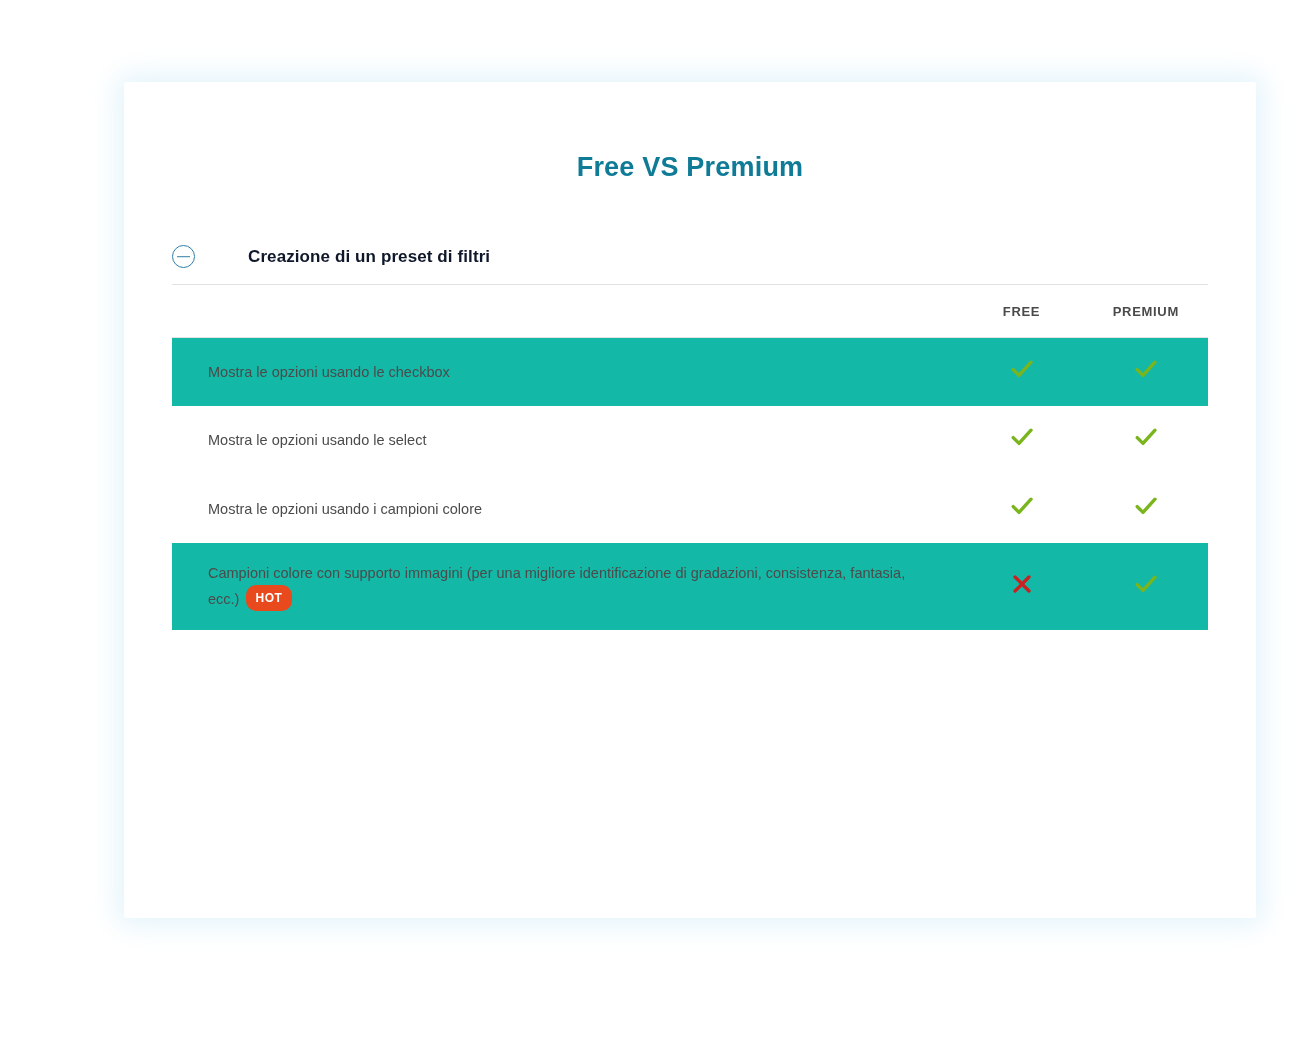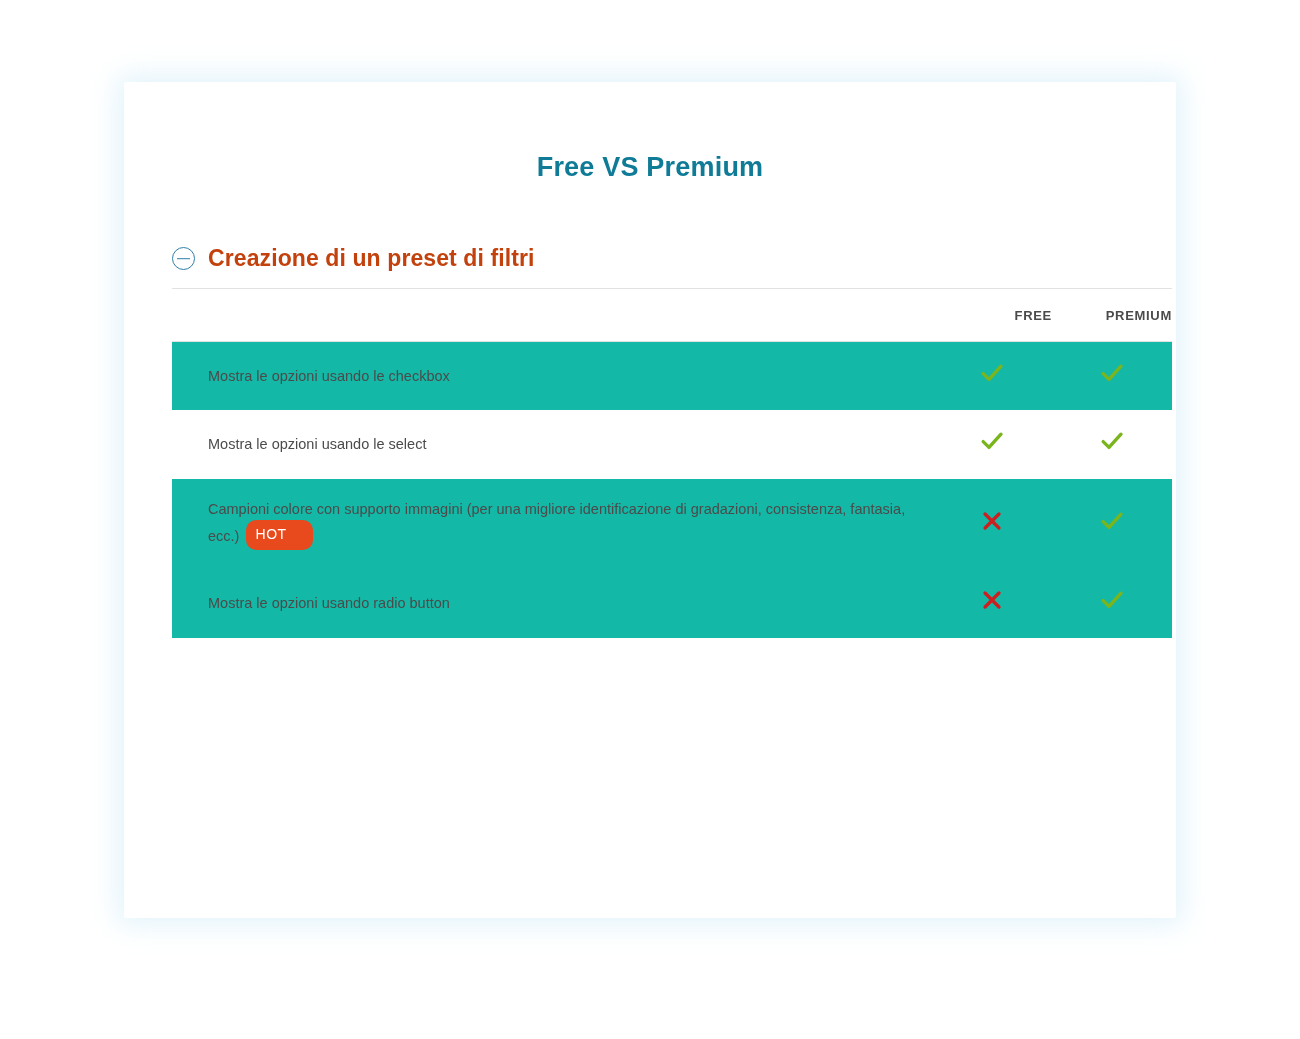--- a/index.html
+++ b/index.html
@@ -15,21 +15,21 @@
     position: relative;
     width: 1300px;
     height: 1039px;
     overflow: hidden;
   }
 
   .card {
     position: absolute;
     left: 124px;
     top: 82px;
-    width: 1052px;
+    width: 1132px;
     height: 836px;
     background: #ffffff;
     box-shadow: 0 0 28px 6px rgba(180, 225, 245, 0.40);
     border-radius: 2px;
   }
 
   .card-title {
     text-align: center;
     color: #0f7b96;
     font-size: 27px;
@@ -65,38 +65,39 @@
     position: absolute;
     left: 4px;
     right: 4px;
     top: 50%;
     height: 1.6px;
     background: #2f7fa8;
     transform: translateY(-50%);
   }
 
   .section-title {
-    color: #c2410c;
-    font-size: 23px;
+    color: #0f172a;
+    font-size: 17px;
     font-weight: bold;
     letter-spacing: 0.1px;
+    margin-left: 40px;
   }
 
   table.compare {
     width: 100%;
     border-collapse: collapse;
     table-layout: fixed;
   }
 
   table.compare thead th {
     font-size: 13px;
     font-weight: bold;
     color: #4a4a4a;
     letter-spacing: 0.7px;
-    text-align: right;
+    text-align: center;
     padding: 19px 0 18px 0;
     border-top: 1px solid #e2e2e2;
     border-bottom: 1px solid #e2e2e2;
   }
 
   table.compare thead th.feature-col {
     text-align: left;
     width: 760px;
   }
 
@@ -129,25 +130,25 @@
     display: inline-block;
     width: 24px;
     height: 24px;
     line-height: 1;
   }
 
   .badge-hot {
     display: inline-block;
     background: #e8491d;
     color: #ffffff;
-    font-size: 14px;
-    font-weight: normal;
+    font-size: 12px;
+    font-weight: bold;
     letter-spacing: 0.6px;
     border-radius: 10px;
-    padding: 4px 26px 4px 9px;
+    padding: 4px 9px 4px 9px;
     vertical-align: 2px;
     margin-left: 7px;
   }
 </style>
 </head>
 <body>
 
 <div class="page">
   <div class="card">
 
@@ -180,36 +181,36 @@
             </tr>
             <tr>
               <td class="feature"><span>Mostra le opzioni usando le select</span></td>
               <td class="mark"><span class="check"><svg viewBox="0 0 24 24" width="24" height="24" aria-hidden="true">
                     <path d="M3.2 12.6 L9.0 18.4 L21.0 5.2" fill="none" stroke="#7ab51d" stroke-width="3.4" stroke-linecap="round" stroke-linejoin="round"></path>
                   </svg></span></td>
               <td class="mark"><span class="check"><svg viewBox="0 0 24 24" width="24" height="24" aria-hidden="true">
                     <path d="M3.2 12.6 L9.0 18.4 L21.0 5.2" fill="none" stroke="#7ab51d" stroke-width="3.4" stroke-linecap="round" stroke-linejoin="round"></path>
                   </svg></span></td>
             </tr>
+            <tr>
+              <td class="feature"><span>Mostra le opzioni usando i campioni colore</span></td>
+              <td class="mark"><span class="check"><svg viewBox="0 0 24 24" width="24" height="24" aria-hidden="true">
+                    <path d="M3.2 12.6 L9.0 18.4 L21.0 5.2" fill="none" stroke="#7ab51d" stroke-width="3.4" stroke-linecap="round" stroke-linejoin="round"></path>
+                  </svg></span></td>
+              <td class="mark"><span class="check"><svg viewBox="0 0 24 24" width="24" height="24" aria-hidden="true">
+                    <path d="M3.2 12.6 L9.0 18.4 L21.0 5.2" fill="none" stroke="#7ab51d" stroke-width="3.4" stroke-linecap="round" stroke-linejoin="round"></path>
+                  </svg></span></td>
+            </tr>
             <tr class="alt">
               <td class="feature"><span>Campioni colore con supporto immagini (per una migliore identificazione di gradazioni, consistenza, fantasia, ecc.)</span><span class="badge-hot">HOT</span></td>
               <td class="mark"><span class="check"><svg viewBox="0 0 24 24" width="22" height="22" aria-hidden="true">
                     <path d="M4.4 4.4 L19.6 19.6 M19.6 4.4 L4.4 19.6" fill="none" stroke="#cc1f1f" stroke-width="3.6" stroke-linecap="round"></path>
                   </svg></span></td>
               <td class="mark"><span class="check"><svg viewBox="0 0 24 24" width="24" height="24" aria-hidden="true">
                     <path d="M3.2 12.6 L9.0 18.4 L21.0 5.2" fill="none" stroke="#7ab51d" stroke-width="3.4" stroke-linecap="round" stroke-linejoin="round"></path>
                   </svg></span></td>
             </tr>
-            <tr class="alt">
-              <td class="feature"><span>Mostra le opzioni usando radio button</span></td>
-              <td class="mark"><span class="check"><svg viewBox="0 0 24 24" width="22" height="22" aria-hidden="true">
-                    <path d="M4.4 4.4 L19.6 19.6 M19.6 4.4 L4.4 19.6" fill="none" stroke="#cc1f1f" stroke-width="3.6" stroke-linecap="round"></path>
-                  </svg></span></td>
-              <td class="mark"><span class="check"><svg viewBox="0 0 24 24" width="24" height="24" aria-hidden="true">
-                    <path d="M3.2 12.6 L9.0 18.4 L21.0 5.2" fill="none" stroke="#7ab51d" stroke-width="3.4" stroke-linecap="round" stroke-linejoin="round"></path>
-                  </svg></span></td>
-            </tr>
           </tbody>
       </table>
 
     </div>
   </div>
 </div>
 
 </body></html>

